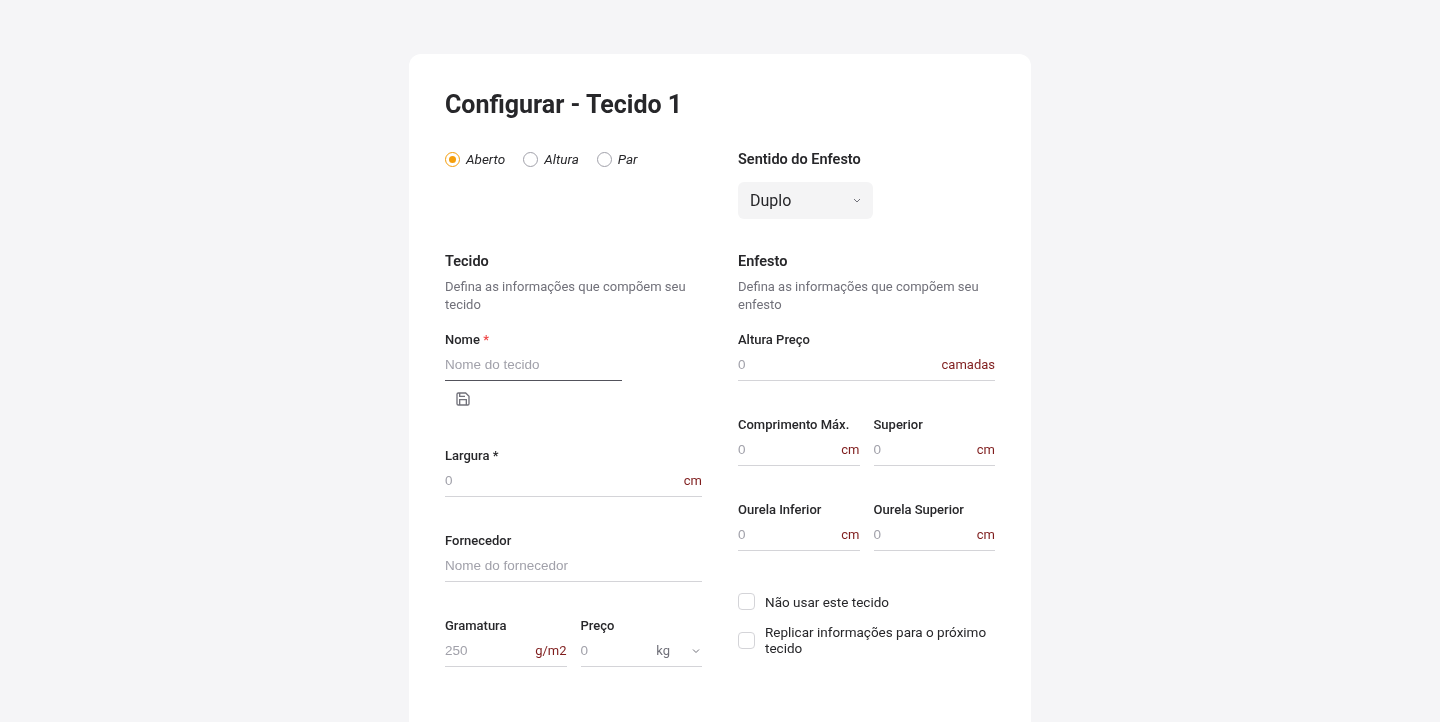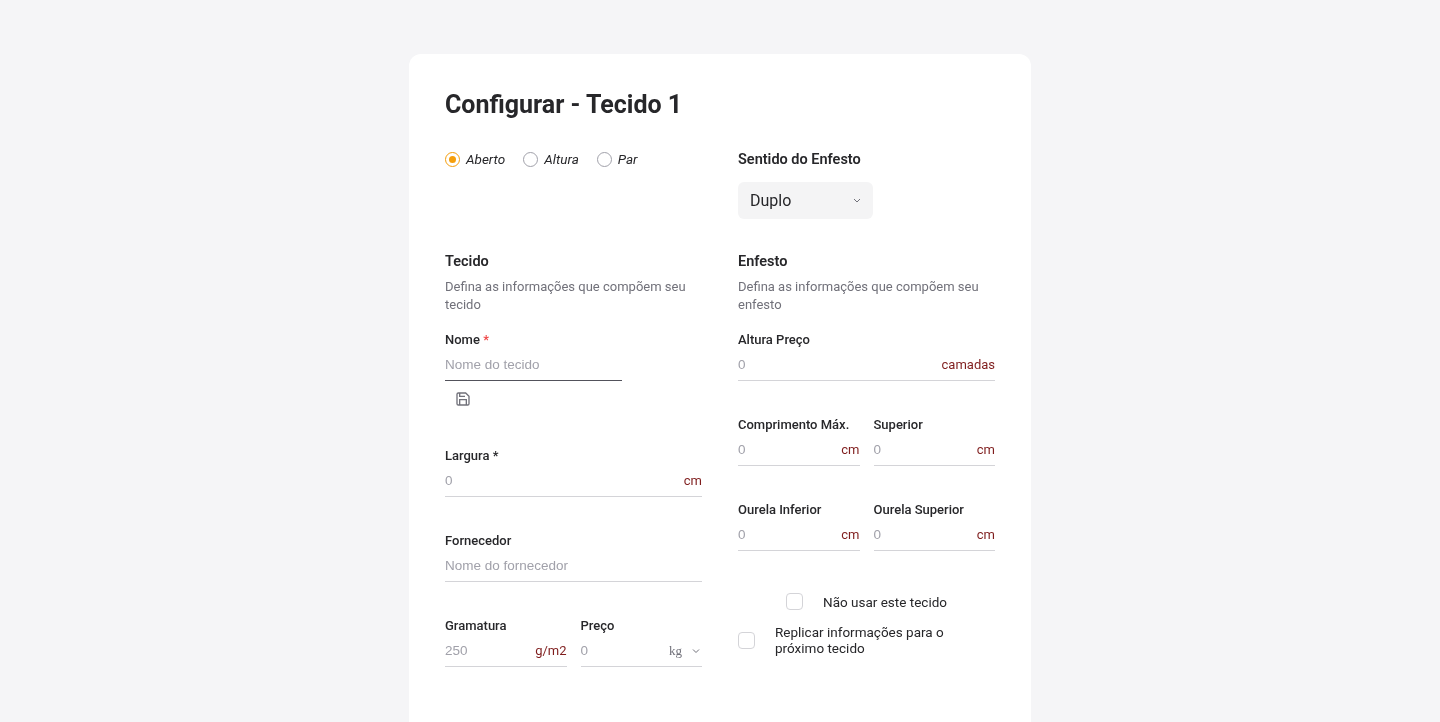--- a/index.html
+++ b/index.html
@@ -142,33 +142,31 @@
   margin-left: 6px;
 }
 .field-grid-2 {
   display: grid;
   grid-template-columns: 1fr 1fr;
   column-gap: 14px;
 }
 .suffix-select {
   display: flex;
   align-items: center;
-  gap: 8px;
+  gap: 20px;
   color: #71717a;
   font-size: 13px;
   cursor: pointer;
-  font-family: Liberation Serif, serif;
 }
 .checkbox-row {
   display: flex;
   align-items: center;
-  gap: 20px;
+  gap: 10px;
   margin-bottom: 14px;
   cursor: pointer;
-  justify-content: center;
 }
 .checkbox {
   width: 17px;
   height: 17px;
   border: 1.5px solid #d4d4d8;
   border-radius: 4px;
   flex-shrink: 0;
 }
 .checkbox-label {
   font-size: 13.5px;

